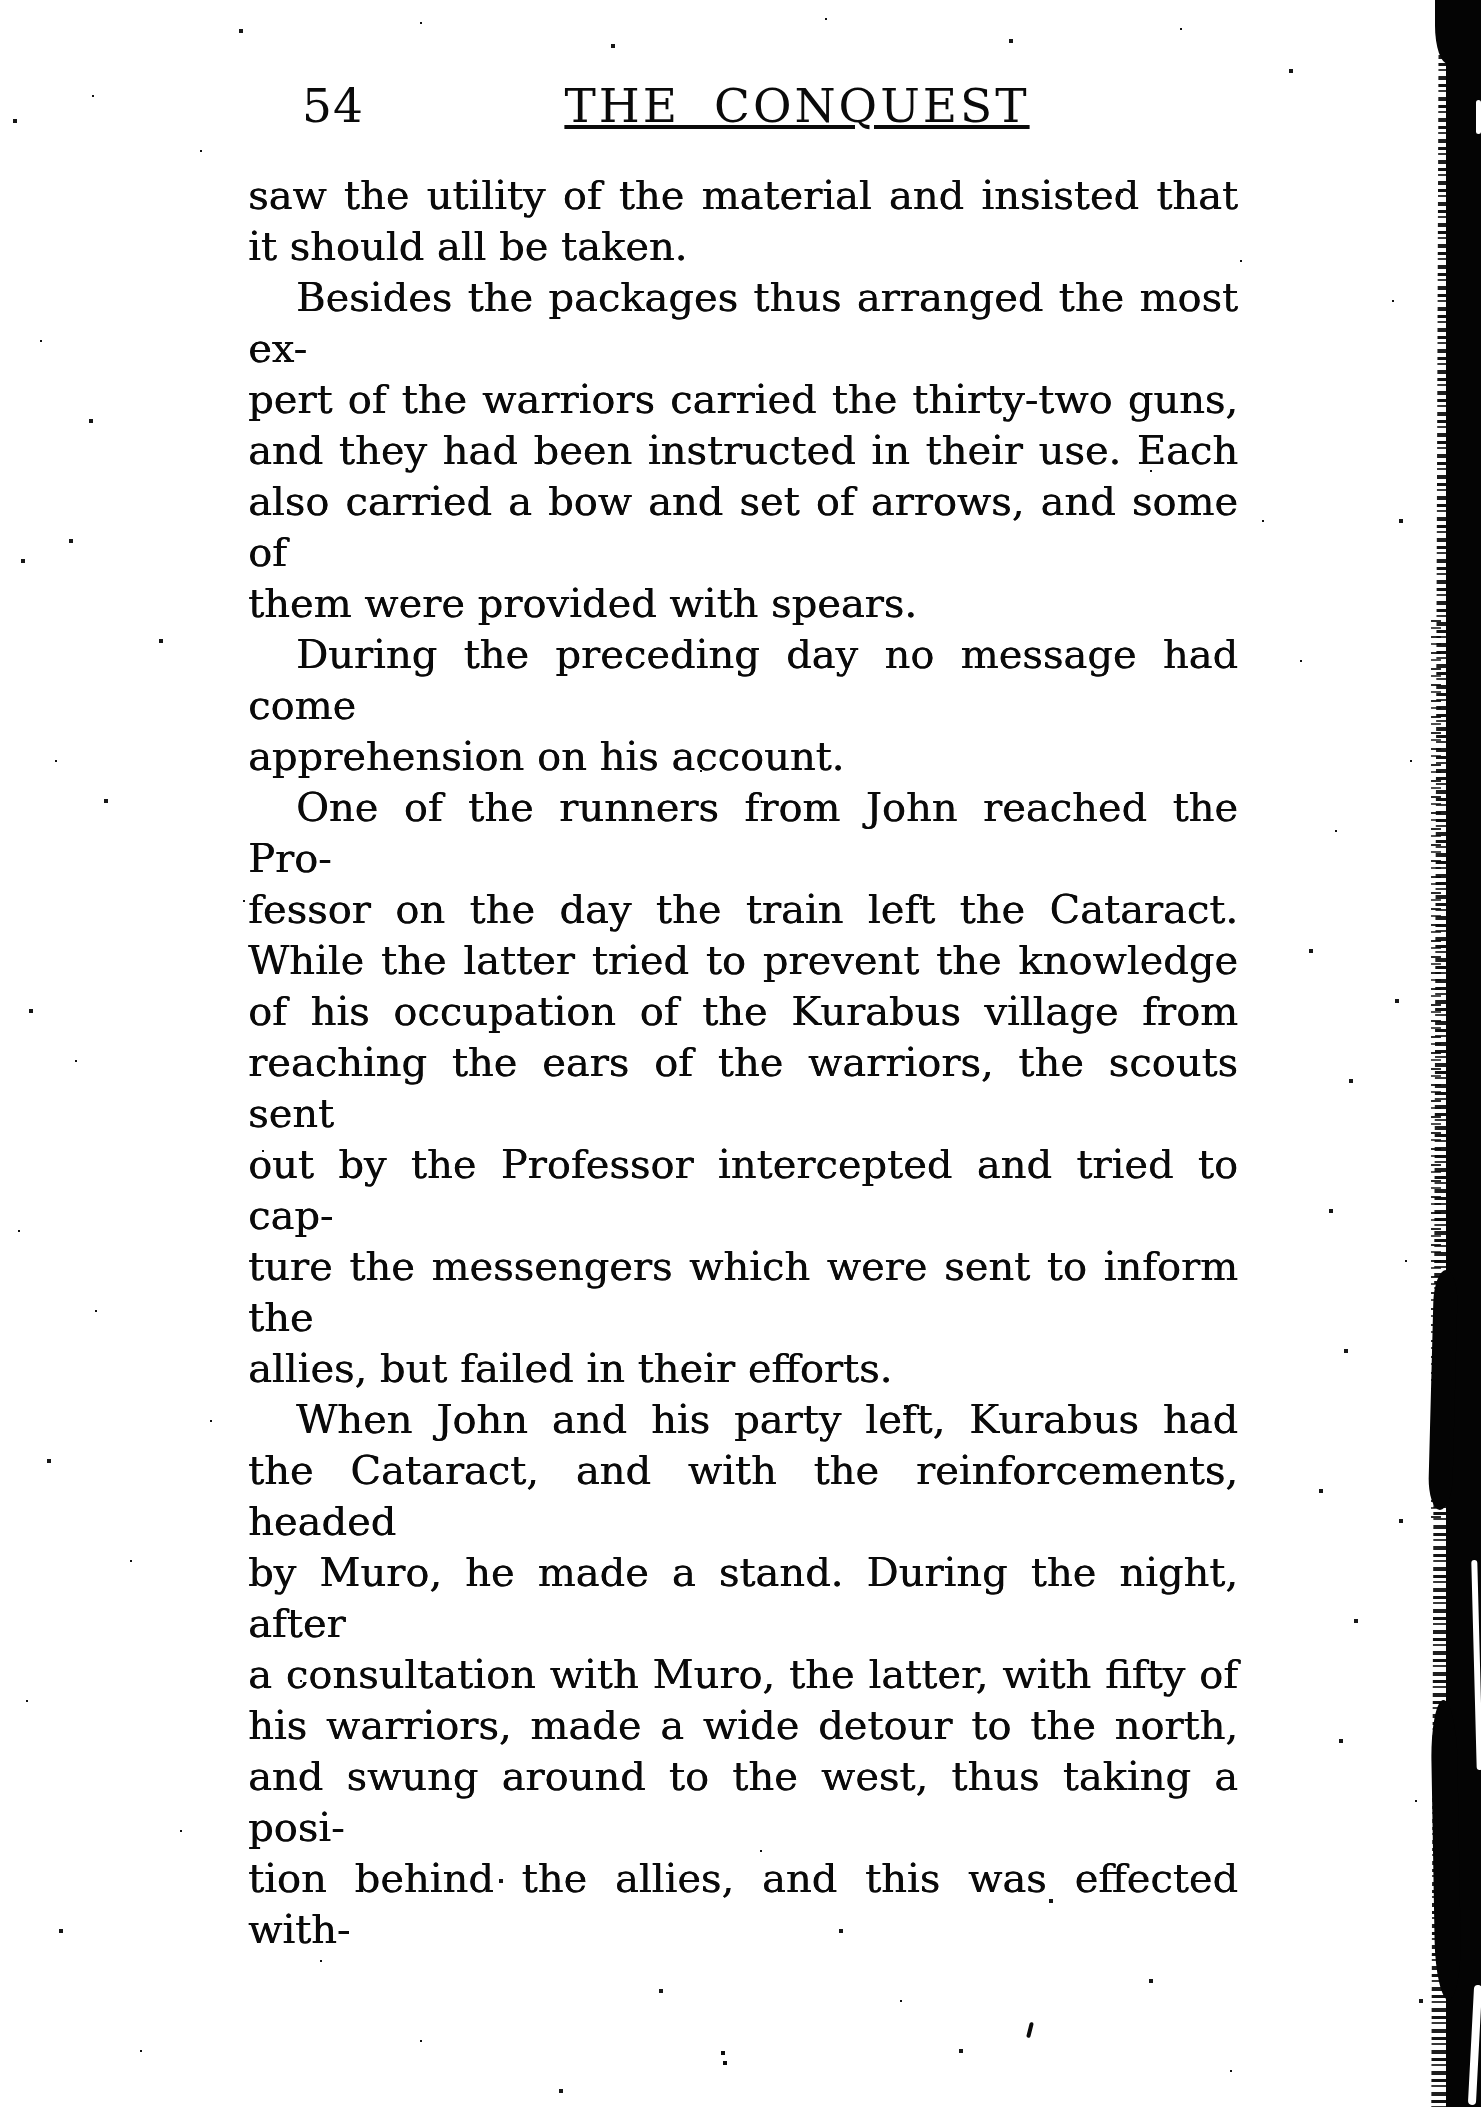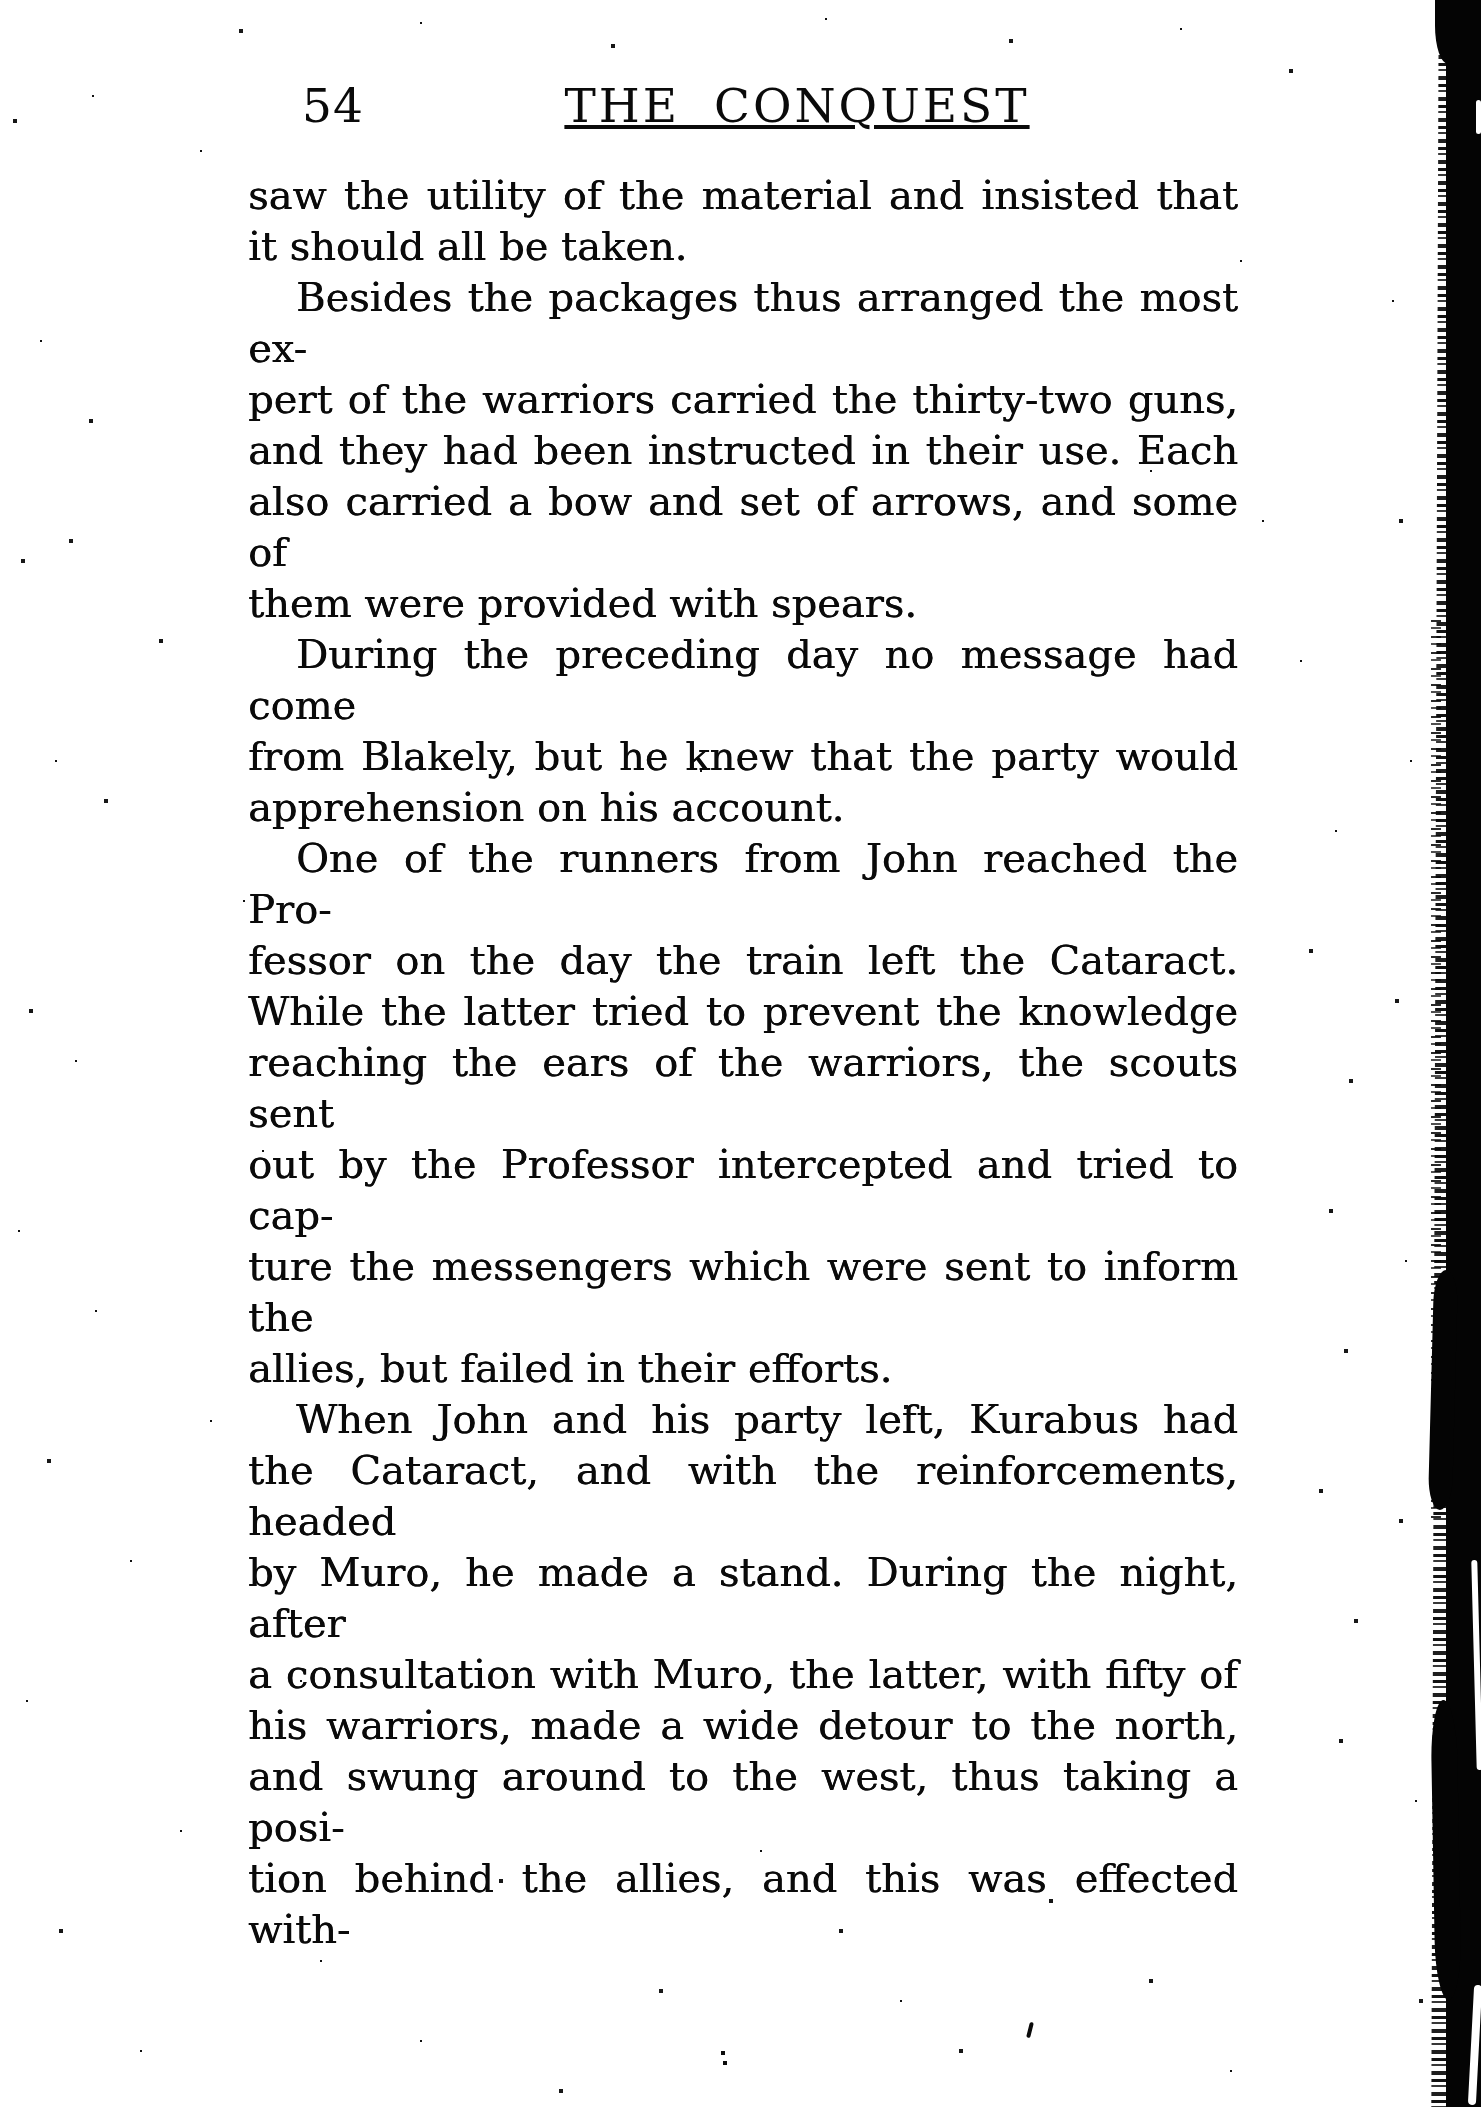--- a/index.html
+++ b/index.html
@@ -131,27 +131,27 @@
       </div>
       <div class="para">
         <div class="line indent">Besides the packages thus arranged the most ex-</div>
         <div class="line">pert of the warriors carried the thirty-two guns,</div>
         <div class="line">and they had been instructed in their use.  Each</div>
         <div class="line">also carried a bow and set of arrows, and some of</div>
         <div class="line flush">them were provided with spears.</div>
       </div>
       <div class="para">
         <div class="line indent">During the preceding day no message had come</div>
-        <div class="line">from Blakely, but he knew that the party would</div>
         <div class="line flush">apprehension on his account.</div>
       </div>
       <div class="para">
         <div class="line indent">One of the runners from John reached the Pro-</div>
         <div class="line">fessor on the day the train left the Cataract.</div>
         <div class="line">While the latter tried to prevent the knowledge</div>
+        <div class="line">of his occupation of the Kurabus village from</div>
         <div class="line">reaching the ears of the warriors, the scouts sent</div>
         <div class="line">out by the Professor intercepted and tried to cap-</div>
         <div class="line">ture the messengers which were sent to inform the</div>
         <div class="line flush">allies, but failed in their efforts.</div>
       </div>
       <div class="para">
         <div class="line indent">When John and his party left, Kurabus had</div>
         <div class="line">the Cataract, and with the reinforcements, headed</div>
         <div class="line">by Muro, he made a stand.  During the night, after</div>
         <div class="line">a consultation with Muro, the latter, with fifty of</div>

